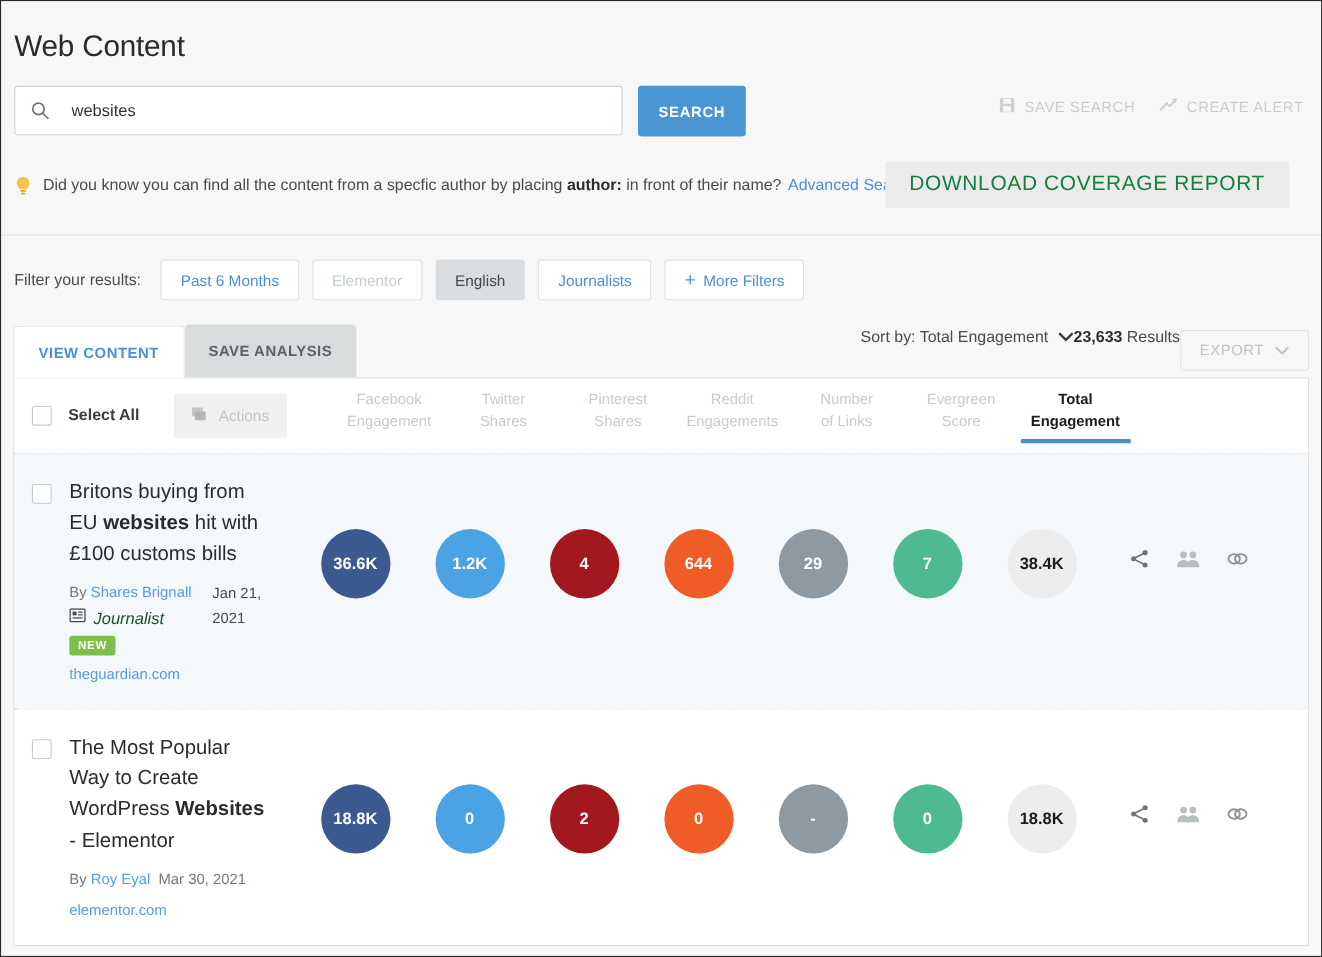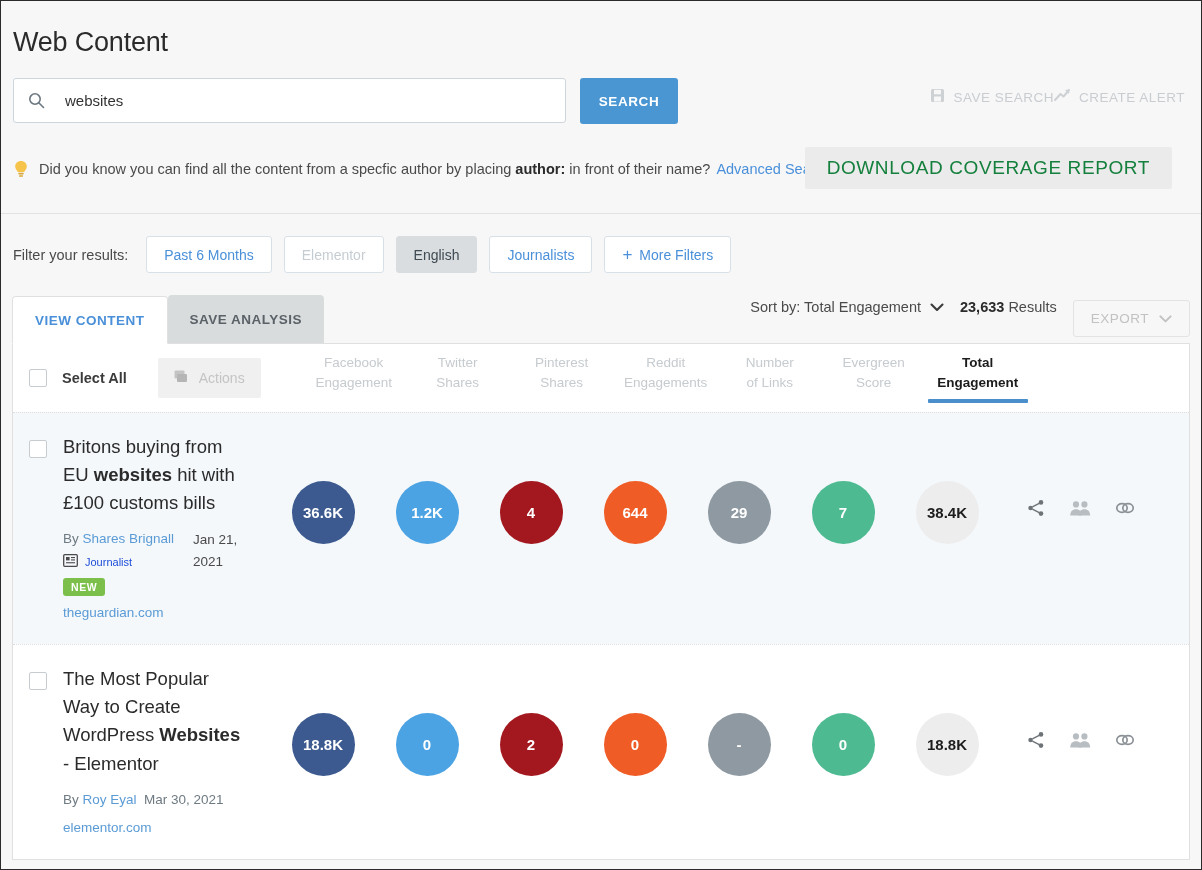--- a/index.html
+++ b/index.html
@@ -44,21 +44,21 @@
     margin-left: 14px;
     width: 98px; height: 46px;
     background: #4a96d2; color: #fff;
     border: none; border-radius: 3px;
     font-family: "Liberation Sans", sans-serif;
     font-size: 13.5px; font-weight: 600; letter-spacing: 0.6px;
     cursor: pointer;
   }
   .header-actions {
     position: absolute; right: 16px; top: 10px;
-    display: flex; align-items: center;  justify-content: space-between;
+    display: flex; align-items: center; gap: 22px; justify-content: space-between;
   }
   .hdr-action {
     display: flex; align-items: center; gap: 8px;
     color: #c9cdd1; font-size: 13.5px; letter-spacing: 0.5px;
     cursor: pointer; white-space: nowrap;
   }
 
   
   .tip-row {
     display: flex; align-items: center;
@@ -108,21 +108,21 @@
     padding: 0 22px; font-size: 13.5px; letter-spacing: 0.5px;
     border-radius: 4px 4px 0 0; cursor: pointer;
   }
   .tab.active {
     background: #fff; color: #4a90d9;
     border: 1px solid #e0e0e0; border-bottom: 1px solid #fff;
     font-weight: 600; position: relative; z-index: 3; margin-bottom: -1px;
   }
   .tab.inactive { background: #d9dcdd; color: #5a6268; font-weight: 600; }
   .tabs-right {
-    margin-left: auto; display: flex; align-items: center; gap: 16px;
+    margin-left: auto; display: flex; align-items: center; 
     padding-bottom: 6px;
   }
   .sort-by { font-size: 14.5px; color: #4a4a4a; display: flex; align-items: center; gap: 9px; cursor: pointer; }
   .results { font-size: 14.5px; color: #4a4a4a; }
   .results b { font-weight: 700; color: #2b2b2b; }
   .export-btn {
     border: 1px solid #e3e3e3; background: #f7f7f7; color: #c2c2c2;
     border-radius: 3px; height: 37px; padding: 0 17px;
     display: flex; align-items: center; gap: 10px;
     font-size: 13.5px; letter-spacing: 0.5px; cursor: pointer; margin-top: 24px;
@@ -178,21 +178,21 @@
   .art-title {
     font-size: 18.5px; color: #2b2b2b; line-height: 1.52;
     font-weight: 400; width: 100%; cursor: pointer;
   }
   .art-title b { font-weight: 700; }
   .meta-block { display: flex; width: 100%; margin-top: 12px; gap: 10px; }
   .meta-left { flex: 1 1 auto; }
   .meta-line { font-size: 13.5px; color: #6e7a82; line-height: 1.55; }
   .author-link { color: #5b9bd5; cursor: pointer; }
   .journ-line { display: flex; align-items: center; gap: 7px; margin-top: 3px; }
-  .journ-text { font-size: 11px; color: #1d4ed8; }
+  .journ-text { font-size: 15px; color: #14532d; font-style: italic; }
   .new-badge {
     display: inline-block; background: #7cc04b; color: #fff;
     font-size: 10.5px; font-weight: 700; letter-spacing: 0.6px;
     padding: 3px 8px; border-radius: 3px; margin-top: 7px;
   }
   .domain-link {
     display: block; color: #5b9bd5; font-size: 13.5px;
     margin-top: 9px; cursor: pointer;
   }
   .date {

